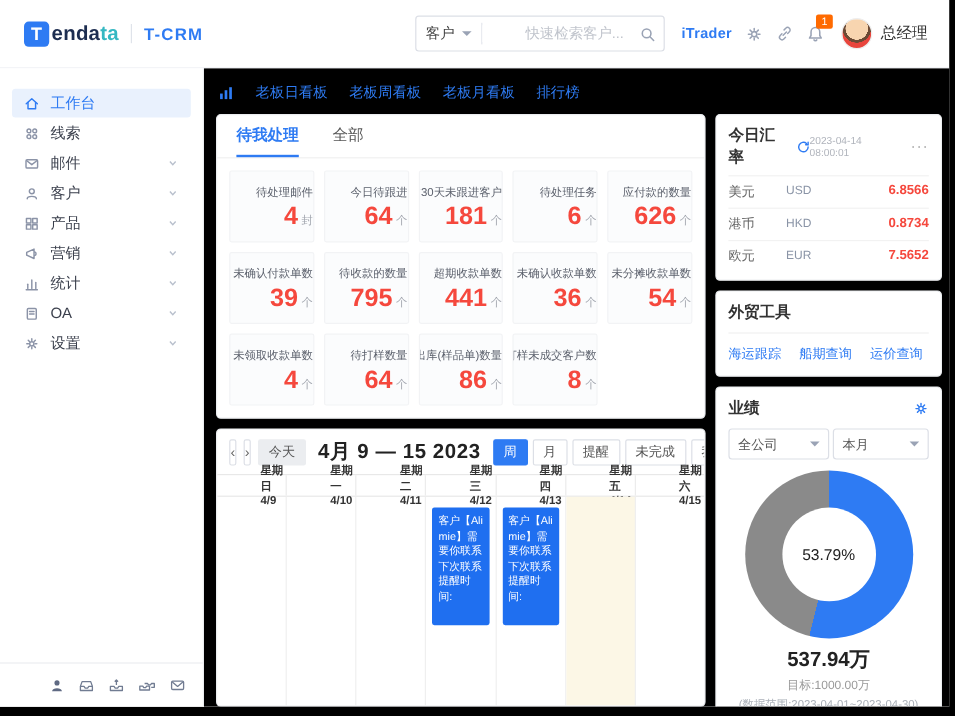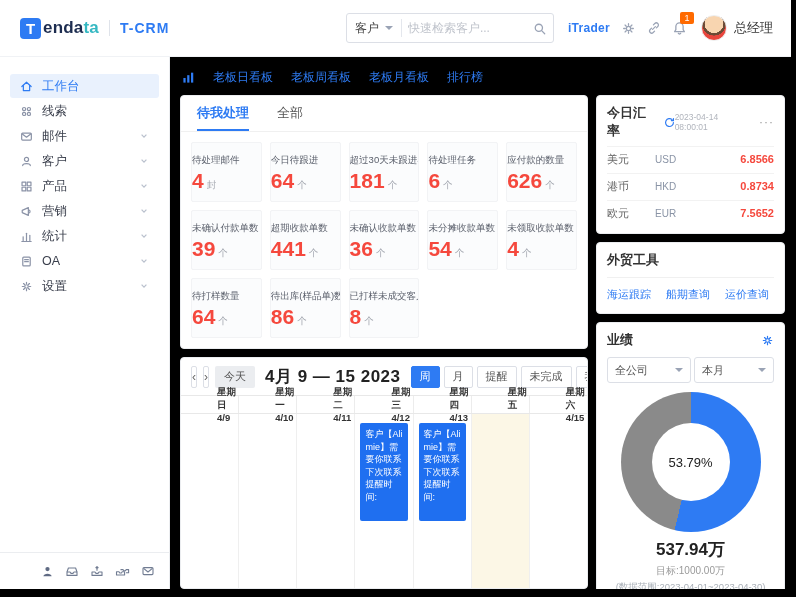--- a/index.html
+++ b/index.html
@@ -12,21 +12,21 @@
   .logo { display:flex; align-items:center; gap:2px; }
   .logo-t { width:21px; height:21px; background:#2e7bf3; color:#fff; border-radius:4px; font-size:15px; font-weight:bold; display:flex; align-items:center; justify-content:center; }
   .logo-word { font-size:17px; font-weight:bold; color:#1d2d50; letter-spacing:.2px; }
   .logo-word .teal { color:#35b8c2; }
   .logo-sep { width:1px; height:16px; background:#dfe3ea; margin:0 10px; }
   .product-name { color:#2e7bf3; font-size:14px; font-weight:bold; letter-spacing:1px; }
   .search-group { margin-left:auto; display:flex; align-items:center; height:30px; width:208px; border:1px solid #dcdfe6; border-radius:3px; background:#fff; }
   .search-cat { display:flex; align-items:center; gap:6px; padding:0 8px; font-size:12px; color:#444; cursor:pointer; white-space:nowrap; }
   .caret { width:0; height:0; border:4px solid transparent; border-top-color:#9aa3b5; margin-top:4px; }
   .search-div { width:1px; height:18px; background:#e4e7ed; }
-  .search-input { flex:1; min-width:0; border:0; outline:none; padding:0 6px; font-size:12px; color:#333; font-family:inherit; }
+  .search-input { flex:1; min-width:0; border:0; outline:none; padding:0 6px; font-size:12px; color:#333; font-family:inherit;text-align:right; }
   .search-input::placeholder { color:#c0c4cc; }
   .search-btn { color:#9aa3b5; padding:0 7px; display:flex; align-items:center; cursor:pointer; }
   .brand { color:#2e7bf3; font-size:12px; font-weight:bold; margin-left:14px; letter-spacing:.3px; }
   .hdr-ic { color:#9aa3b5; margin-left:11px; display:flex; align-items:center; cursor:pointer; position:relative; }
   .badge { position:absolute; top:-9px; right:-7px; min-width:14px; height:12px; background:#ff6a00; color:#fff; font-size:9px; line-height:12px; text-align:center; border-radius:2px; padding:0 2px; }
   .avatar { width:26px; height:26px; border-radius:50%; margin-left:14px; background:radial-gradient(circle at 50% 32%, #f8d5b0 0 46%, #6b4a35 47% 58%, #e8453c 59% 100%); border:1px solid #eee; cursor:pointer; }
   .role { font-size:13px; color:#333; margin-left:7px; }
 
   
   .body-row { position:absolute; top:57px; left:0; right:0; bottom:0; display:flex; }
@@ -46,21 +46,21 @@
   .dash-links .link { color:#2e7bf3; font-size:12px; cursor:pointer; white-space:nowrap; }
   .dash-links .ic { color:#2e7bf3; display:flex; align-items:center; }
 
   .card { background:#fff; border:1px solid #ebedf0; border-radius:4px; }
 
   .tabs { height:36px; display:flex; gap:28px; padding:0 16px; border-bottom:1px solid #f0f0f0; }
   .tab { font-size:13px; color:#555; display:flex; align-items:center; cursor:pointer; border-bottom:2px solid transparent; }
   .tab.active { color:#2e7bf3; font-weight:bold; border-bottom-color:#2e7bf3; }
 
   .stat-grid { padding:10px; display:grid; grid-template-columns:repeat(5,1fr); gap:8px; }
-  .stat-cell { background:#fbfcfd; border:1px solid #f2f3f5; border-radius:2px; height:60px; display:flex; flex-direction:column; align-items:flex-start; justify-content:center; gap:3px; cursor:pointer; overflow:hidden; }
+  .stat-cell { background:#fbfcfd; border:1px solid #f2f3f5; border-radius:2px; height:60px; display:flex; flex-direction:column; align-items:flex-end; justify-content:center; gap:3px; cursor:pointer; overflow:hidden; }
   .stat-label { font-size:9.5px; color:#5a5f6b; white-space:nowrap; }
   .stat-num { font-size:21px; font-weight:bold; color:#f5483d; line-height:1; }
   .stat-unit { font-size:9.5px; color:#a0a4ad; font-weight:normal; margin-left:3px; }
 
   .cal-card { margin-top:8px; flex:1; overflow:hidden; display:flex; flex-direction:column; }
   .cal-toolbar { display:flex; align-items:center; gap:6px; padding:7px 10px; white-space:nowrap; overflow:hidden; }
   .cal-nav { width:26px; height:22px; border:1px solid #dcdfe6; border-radius:2px; background:#fff; color:#666; font-size:12px; display:flex; align-items:center; justify-content:center; cursor:pointer; }
   .cal-today { height:22px; padding:0 9px; background:#ebedf0; border-radius:2px; color:#555; font-size:11px; display:flex; align-items:center; cursor:pointer; }
   .cal-title { font-size:17px; font-weight:bold; color:#222; margin:0 4px; letter-spacing:.5px; }
   .cal-views { display:flex; gap:4px; margin-left:auto; }
@@ -359,20 +359,24 @@
                 </div>
                 <div class="stat-cell">
                   <div class="stat-label">应付款的数量</div>
                   <div class="stat-num">626<span class="stat-unit">个</span></div>
                 </div>
                 <div class="stat-cell">
                   <div class="stat-label">未确认付款单数</div>
                   <div class="stat-num">39<span class="stat-unit">个</span></div>
                 </div>
                 <div class="stat-cell">
+                  <div class="stat-label">待收款的数量</div>
+                  <div class="stat-num">795<span class="stat-unit">个</span></div>
+                </div>
+                <div class="stat-cell">
                   <div class="stat-label">超期收款单数</div>
                   <div class="stat-num">441<span class="stat-unit">个</span></div>
                 </div>
                 <div class="stat-cell">
                   <div class="stat-label">未确认收款单数</div>
                   <div class="stat-num">36<span class="stat-unit">个</span></div>
                 </div>
                 <div class="stat-cell">
                   <div class="stat-label">未分摊收款单数</div>
                   <div class="stat-num">54<span class="stat-unit">个</span></div>

